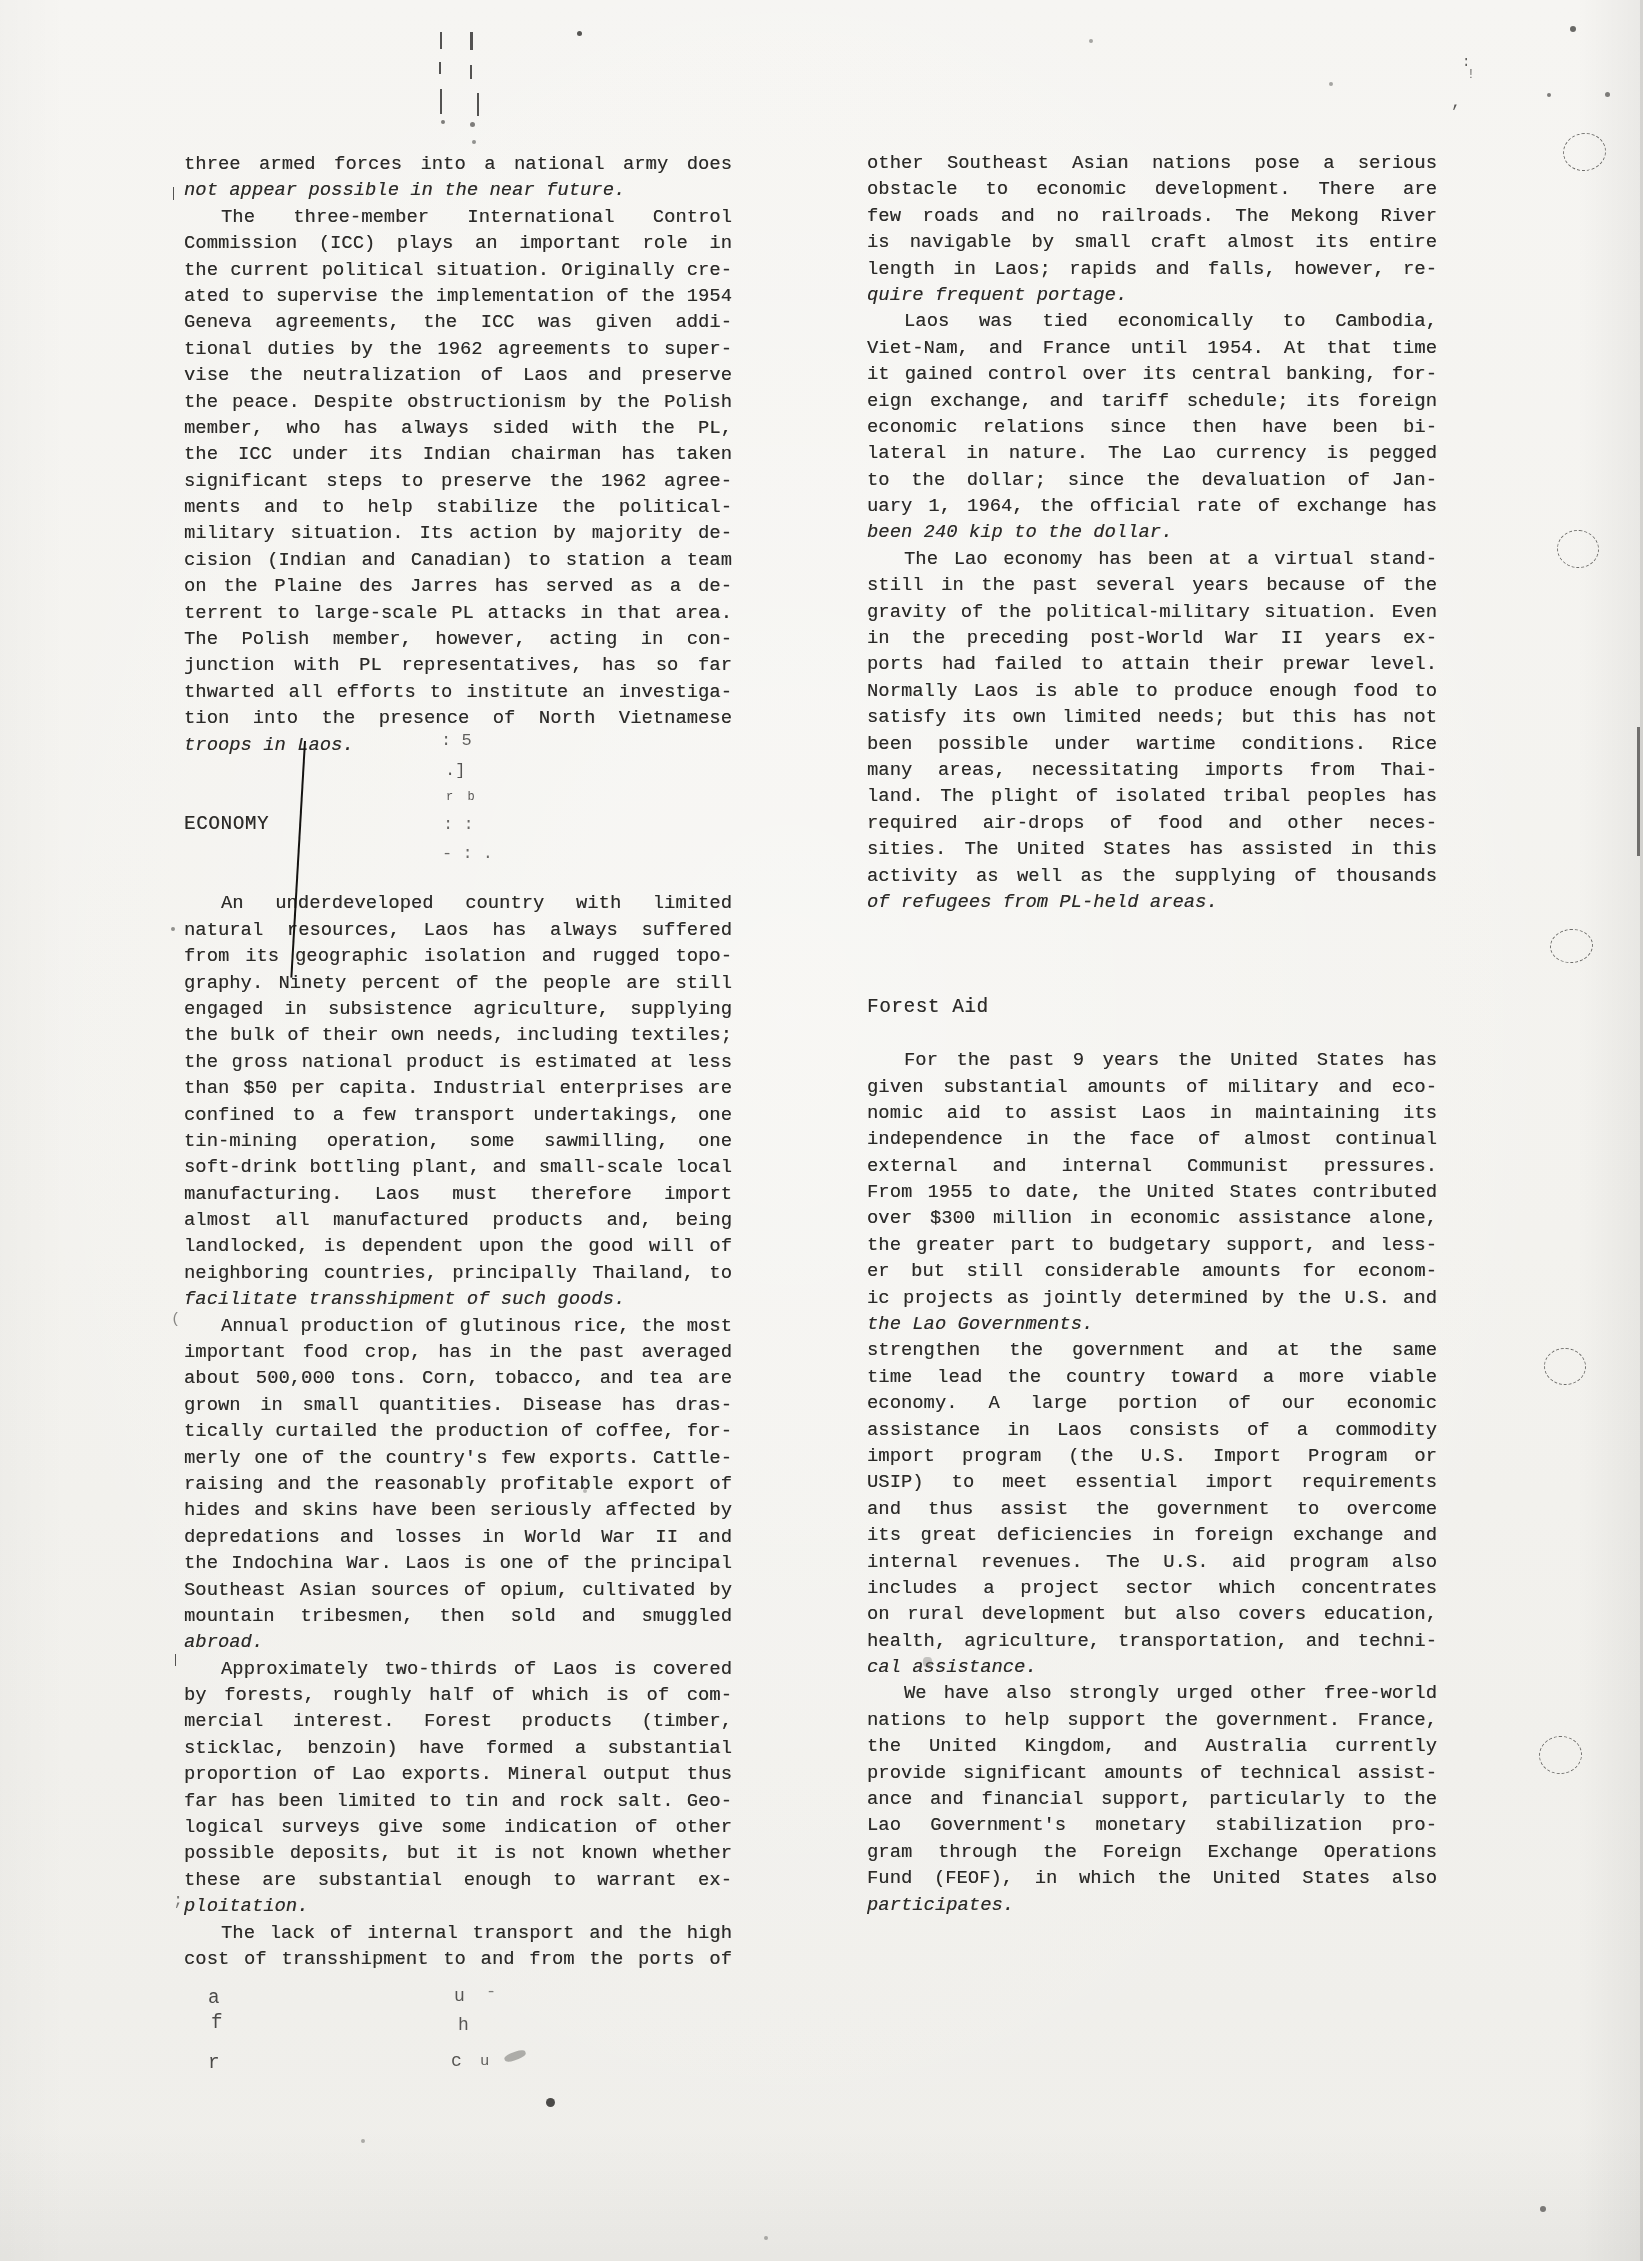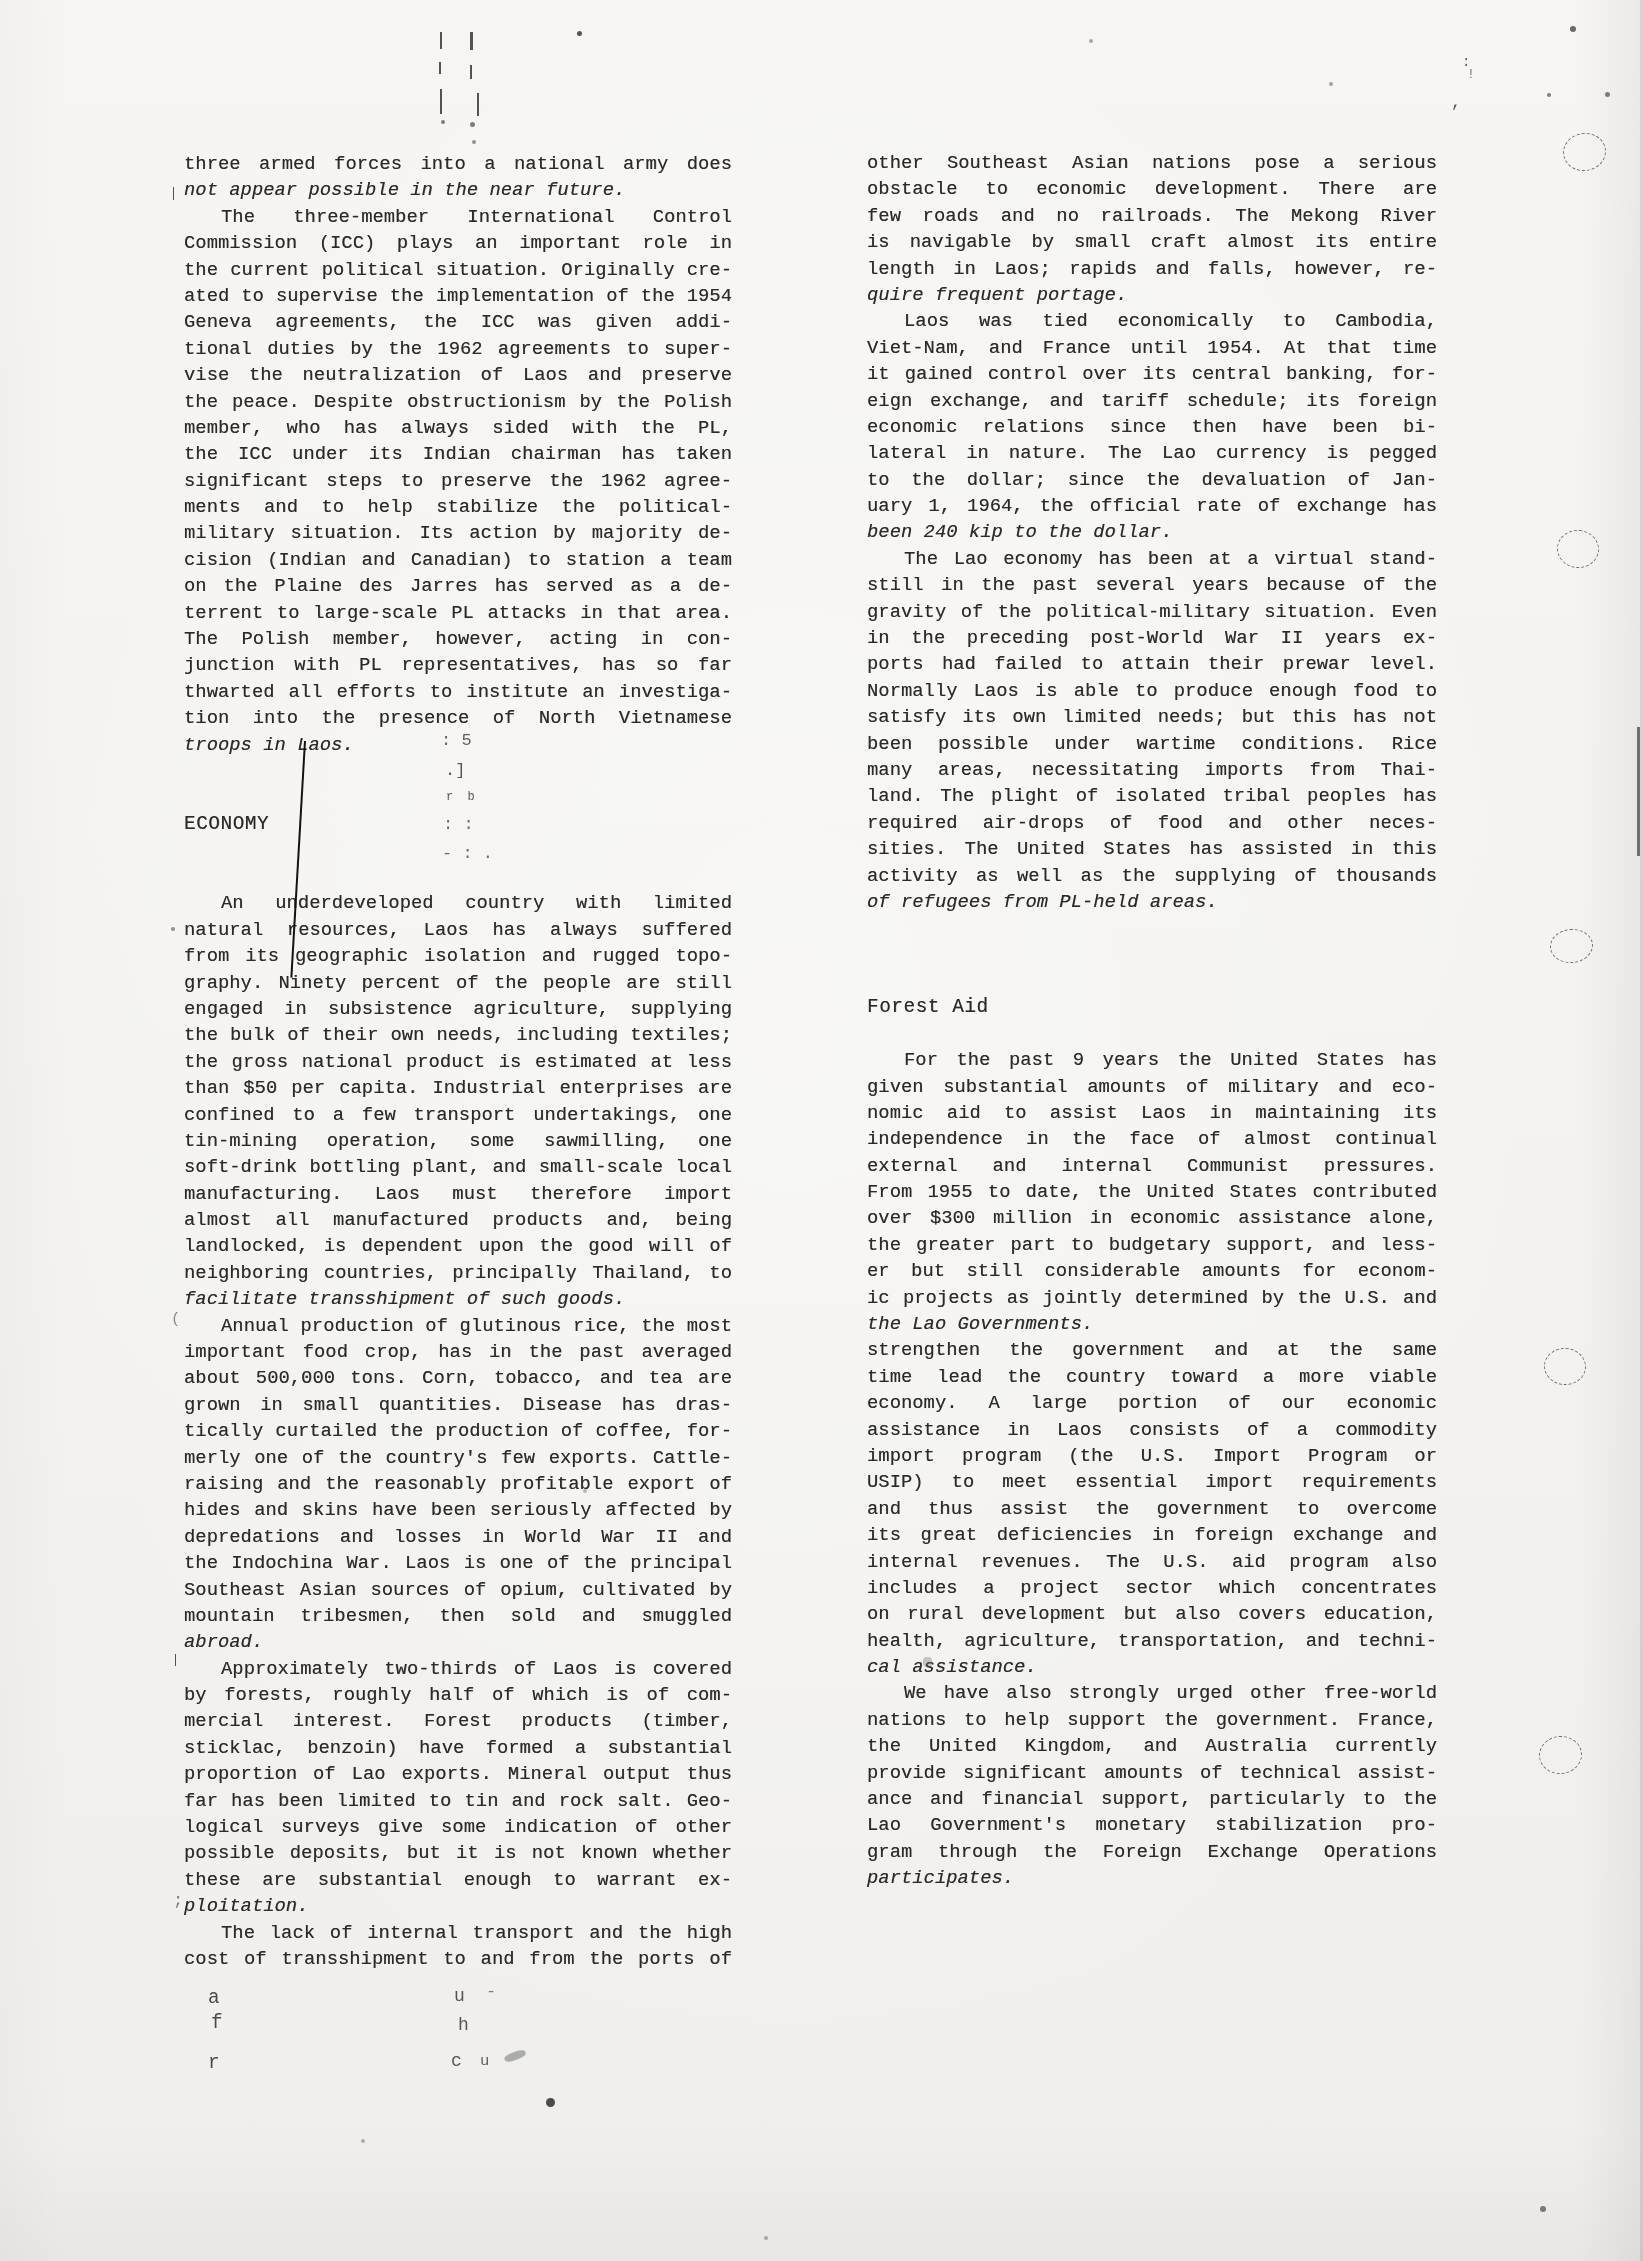--- a/index.html
+++ b/index.html
@@ -192,20 +192,21 @@
       <div class="tline end">cal assistance.</div>
     </div>
     <div>
       <div class="tline ind">We have also strongly urged other free-world</div>
       <div class="tline">nations to help support the government. France,</div>
       <div class="tline">the United Kingdom, and Australia currently</div>
       <div class="tline">provide significant amounts of technical assist-</div>
       <div class="tline">ance and financial support, particularly to the</div>
       <div class="tline">Lao Government's monetary stabilization pro-</div>
       <div class="tline">gram through the Foreign Exchange Operations</div>
+      <div class="tline">Fund (FEOF), in which the United States also</div>
       <div class="tline end">participates.</div>
     </div>
   </div>
 
 <div id="artifacts">
     <div class="artifact penline" style="left: 304px; top: 741px; height: 237px; transform: rotate(3.3deg);"></div>
     <div class="artifact tick" style="left: 440px; top: 32px; width: 1.9px; height: 17px; opacity: 0.8;"></div>
     <div class="artifact tick" style="left: 470px; top: 32px; width: 2.6px; height: 18px; opacity: 0.8;"></div>
     <div class="artifact tick" style="left: 439px; top: 62px; width: 1.9px; height: 11.6px; opacity: 0.8;"></div>
     <div class="artifact tick" style="left: 470px; top: 65px; width: 1.9px; height: 14px; opacity: 0.8;"></div>

